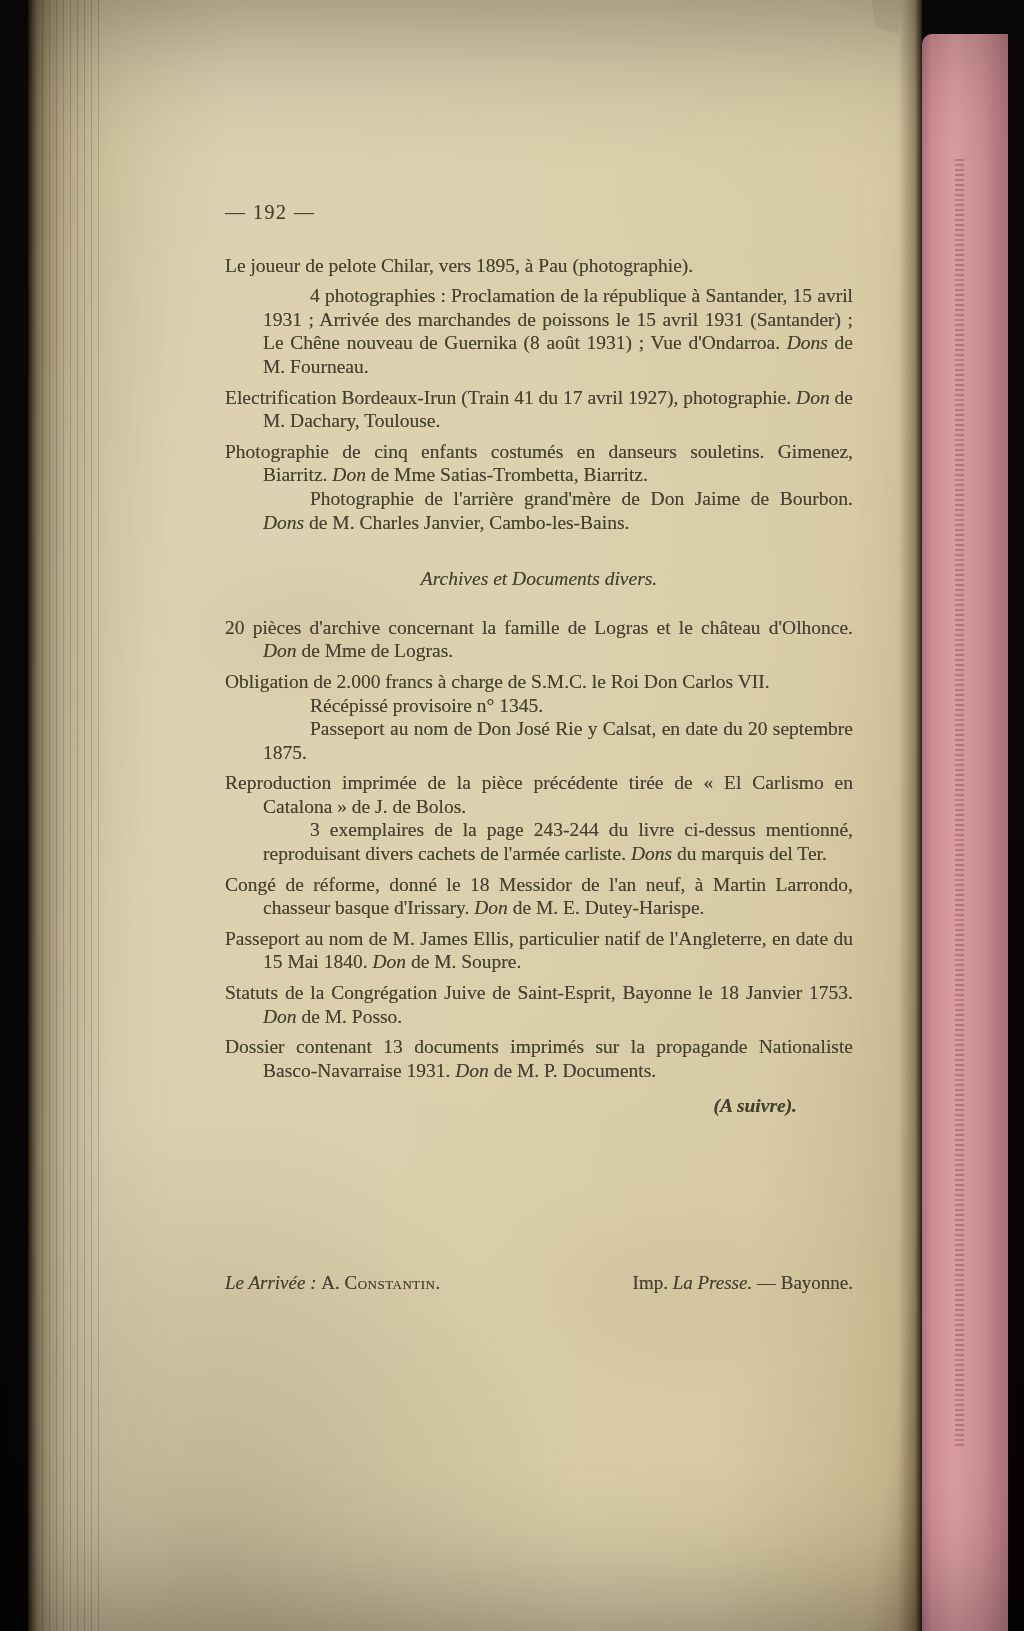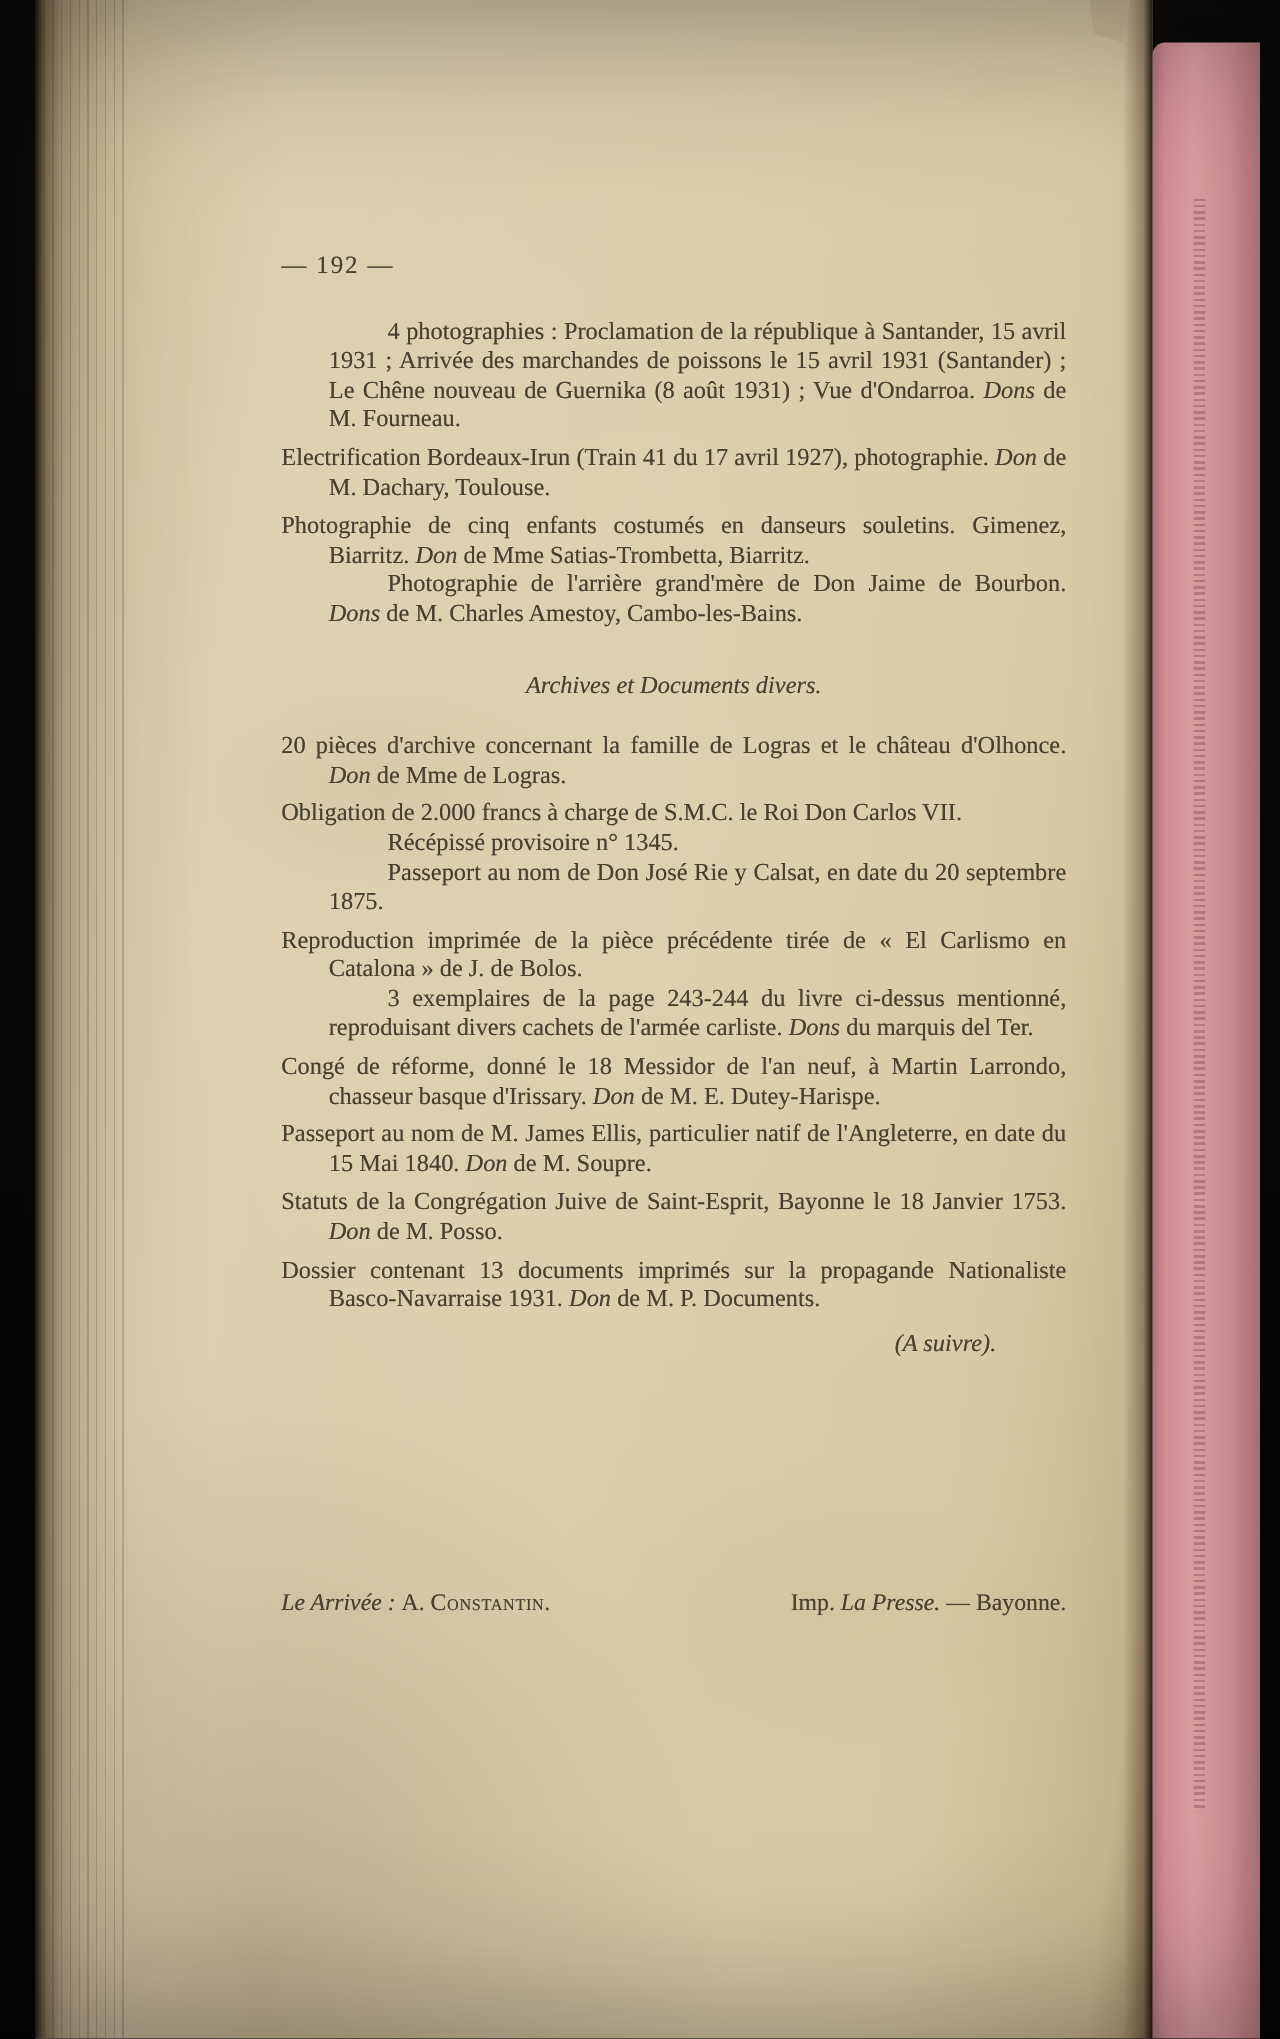--- a/index.html
+++ b/index.html
@@ -32,21 +32,21 @@
   
   .text-col{position:absolute;left:197px;top:0;width:628px;color:var(--ink);
     font-size:19.5px;line-height:23.6px;text-shadow:0 0 .4px rgba(70,64,47,.55);}
   .page-number{margin-top:201px;font-size:20px;letter-spacing:1.5px;}
   .para{text-align:justify;margin-top:7px;}
   .text-col p:nth-of-type(1){margin-top:29px;}
   .entry{padding-left:38px;text-indent:-38px;}
   .sub{padding-left:38px;text-indent:47px;}
   .sub0{padding-left:38px;text-indent:47px;margin-top:0;}
   .heading{text-align:center;margin-top:33px;margin-bottom:25px;font-style:italic;}
-  .note{text-align:right;padding-right:56px;margin-top:12px;}
+  .note{text-align:right;padding-right:56px;margin-top:12px;font-weight:bold;}
   .it{font-style:italic;}
   .sc{font-variant:small-caps;letter-spacing:.5px;}
   .footer{position:absolute;left:197px;top:1272px;width:628px;display:flex;
     justify-content:space-between;color:var(--ink);font-size:19px;
     text-shadow:0 0 .4px rgba(70,64,47,.55);}
   
   .pink-page{position:absolute;left:922px;top:34px;width:86px;height:1597px;
     border-radius:10px 0 0 0;
     background:linear-gradient(90deg,#b27884 0%,#da939b 12%,#eaa9ae 38%,#e7a1a7 70%,#cd8790 100%);}
   .pink-page::before{content:"";position:absolute;left:33px;top:125px;width:9px;height:1290px;
@@ -64,24 +64,25 @@
 
   <div class="page">
     <div class="stack-edge"></div>
     <div class="stain-a"></div>
     <div class="stain-b"></div>
 
     <div class="text-col">
       <div class="page-number">— 192 —</div>
 
       <div>
+          <p class="para entry"><span>Le joueur de pelote Chilar, vers 1895, à Pau (photographie).</span></p>
           <p class="para sub"><span>4 photographies : Proclamation de la république à Santander, 15 avril 1931 ; Arrivée des marchandes de poissons le 15 avril 1931 (Santander) ; Le Chêne nouveau de Guernika (8 août 1931) ; Vue d'Ondarroa. </span><span class="it">Dons</span><span> de M. Fourneau.</span></p>
           <p class="para entry"><span>Electrification Bordeaux-Irun (Train 41 du 17 avril 1927), photographie. </span><span class="it">Don</span><span> de M. Dachary, Toulouse.</span></p>
           <p class="para entry"><span>Photographie de cinq enfants costumés en danseurs souletins. Gimenez, Biarritz. </span><span class="it">Don</span><span> de Mme Satias-Trombetta, Biarritz.</span></p>
-          <p class="para sub0"><span>Photographie de l'arrière grand'mère de Don Jaime de Bourbon. </span><span class="it">Dons</span><span> de M. Charles Amestoy, Cambo-les-Bains.</span></p>
+          <p class="para sub0"><span>Photographie de l'arrière grand'mère de Don Jaime de Bourbon. </span><span class="it">Dons</span><span> de M. Charles Janvier, Cambo-les-Bains.</span></p>
           <p class="para heading"><span class="it">Archives et Documents divers.</span></p>
           <p class="para entry"><span>20 pièces d'archive concernant la famille de Logras et le château d'Olhonce. </span><span class="it">Don</span><span> de Mme de Logras.</span></p>
           <p class="para entry"><span>Obligation de 2.000 francs à charge de S.M.C. le Roi Don Carlos VII.</span></p>
           <p class="para sub0"><span>Récépissé provisoire n° 1345.</span></p>
           <p class="para sub0"><span>Passeport au nom de Don José Rie y Calsat, en date du 20 septembre 1875.</span></p>
           <p class="para entry"><span>Reproduction imprimée de la pièce précédente tirée de « El Carlismo en Catalona » de J. de Bolos.</span></p>
           <p class="para sub0"><span>3 exemplaires de la page 243-244 du livre ci-dessus mentionné, reproduisant divers cachets de l'armée carliste. </span><span class="it">Dons</span><span> du marquis del Ter.</span></p>
           <p class="para entry"><span>Congé de réforme, donné le 18 Messidor de l'an neuf, à Martin Larrondo, chasseur basque d'Irissary. </span><span class="it">Don</span><span> de M. E. Dutey-Harispe.</span></p>
           <p class="para entry"><span>Passeport au nom de M. James Ellis, particulier natif de l'Angleterre, en date du 15 Mai 1840. </span><span class="it">Don</span><span> de M. Soupre.</span></p>
           <p class="para entry"><span>Statuts de la Congrégation Juive de Saint-Esprit, Bayonne le 18 Janvier 1753. </span><span class="it">Don</span><span> de M. Posso.</span></p>

